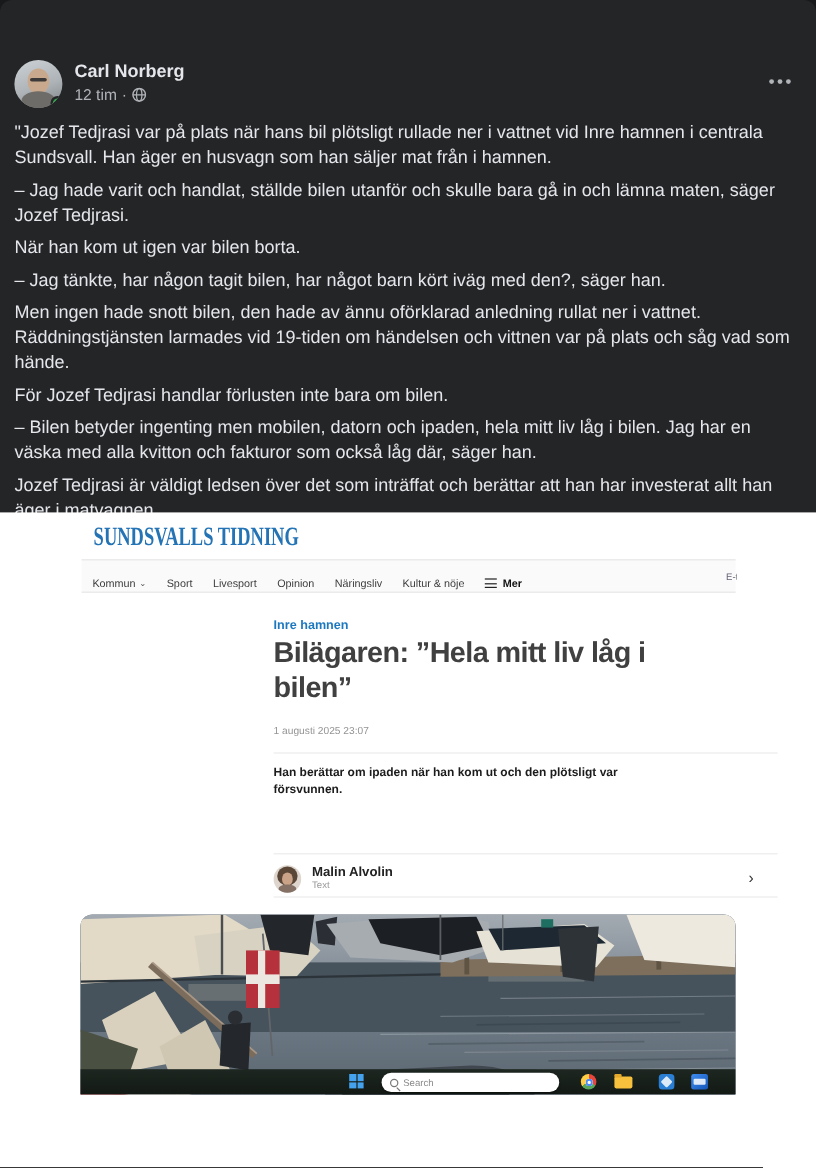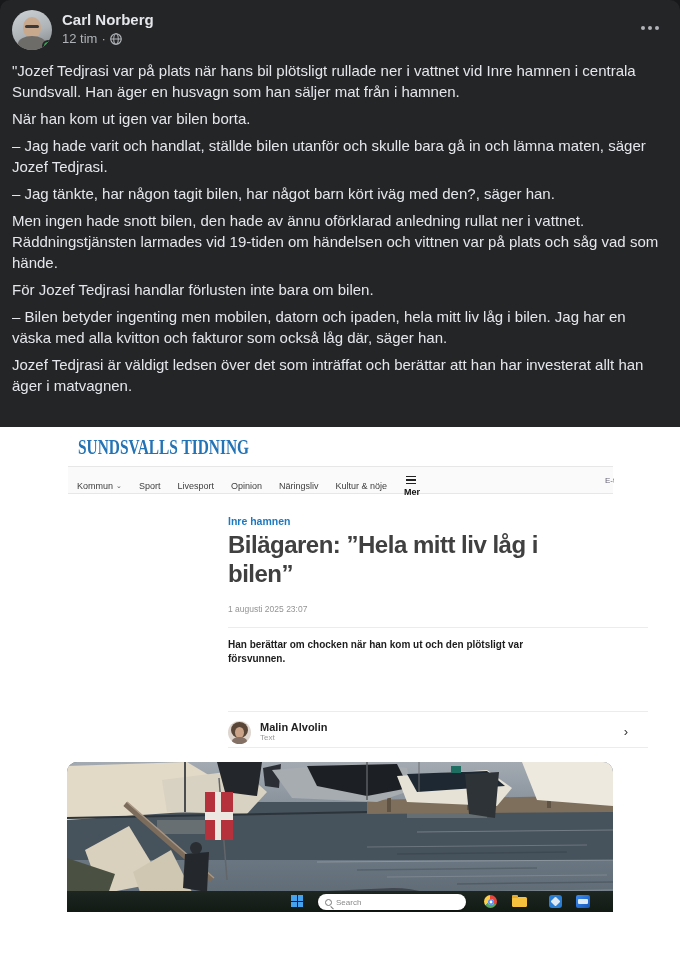--- a/index.html
+++ b/index.html
@@ -2,21 +2,21 @@
 <html><head>
 <meta charset="utf-8">
 <style>
   html,body{margin:0;padding:0;background:#0f1011;}
   *{box-sizing:border-box;}
   .stage{position:relative;width:680px;height:973px;background:#18191a;overflow:hidden;
          font-family:"Liberation Sans",sans-serif;}
   .card{position:absolute;inset:0;background:#242526;border-radius:10px 10px 0 0;overflow:hidden;}
 
   
-  .header{position:relative;padding:10px 16px 0 12px;display:flex;align-items:flex-start;}
+  .header{position:relative;padding:10px 16px 0 12px;display:flex;align-items:flex-start;margin-top:40px;}
   .avatar{position:relative;width:40px;height:40px;border-radius:50%;flex:0 0 auto;
           background:linear-gradient(160deg,#cdd2d6 0%,#aeb3b7 55%,#7e8387 100%);overflow:hidden;}
   .avatar .face{position:absolute;left:11px;top:7px;width:18px;height:21px;border-radius:50% 50% 46% 46%;
           background:#c9a98d;}
   .avatar .glasses{position:absolute;left:13px;top:15px;width:14px;height:3px;background:#3c3a38;border-radius:2px;}
   .avatar .body{position:absolute;left:6px;top:26px;width:28px;height:16px;border-radius:50% 50% 0 0;background:#6e6c68;}
   .online{position:absolute;right:-2px;bottom:-2px;width:12px;height:12px;border-radius:50%;
           background:#31a24c;border:2px solid #242526;}
   .hmeta{margin-left:10px;}
   .author{color:#e4e6eb;font-size:15px;font-weight:700;line-height:19px;}
@@ -37,21 +37,21 @@
             font-size:22px;color:#2373b5;letter-spacing:0;transform:scaleX(0.70);transform-origin:left top;
             white-space:nowrap;}
   .navbar{position:absolute;left:0;right:0;top:39px;height:28px;background:#fafafa;
           border-top:1px solid #e7e7e7;border-bottom:1px solid #e7e7e7;
           display:flex;align-items:center;padding-left:9px;gap:17px;font-size:9px;color:#3d3d3d;}
   .navbar .item{white-space:nowrap;display:flex;align-items:center;gap:3px;margin-top:12px;}
   .chev-down{font-size:7px;color:#555;}
   .burger{display:inline-block;width:10px;height:8px;border-top:1.5px solid #222;border-bottom:1.5px solid #222;
           position:relative;margin-right:2px;}
   .burger::after{content:"";position:absolute;left:0;right:0;top:2.5px;height:1.5px;background:#222;}
-  .mer{font-weight:700;color:#111;flex-direction:column;}
+  .mer{font-weight:700;color:#111;}
   .etid{position:absolute;right:-1px;top:0;height:100%;display:flex;align-items:center;
         font-size:8px;color:#667;width:9px;overflow:hidden;white-space:nowrap;}
 
   .kicker{position:absolute;left:160px;top:88px;color:#1c79c0;font-size:10.5px;font-weight:700;}
   .headline{position:absolute;left:160px;top:103px;width:372px;color:#404040;
             font-size:24px;line-height:29px;font-weight:800;letter-spacing:-0.5px;}
   .published{position:absolute;left:160px;top:177px;font-size:8.5px;color:#949494;}
   .hr{position:absolute;left:160px;width:420px;height:1px;background:#ececec;}
   .hr.a{top:200px;} .hr.b{top:284px;} .hr.c{top:320px;}
   .preamble{position:absolute;left:160px;top:211px;width:332px;color:#1c1c1c;
@@ -125,22 +125,22 @@
       </div>
       <div class="more">
         <i></i>
           <i></i>
           <i></i>
       </div>
     </div>
 
     <div class="post-text">
       <p>"Jozef Tedjrasi var på plats när hans bil plötsligt rullade ner i vattnet vid Inre hamnen i centrala Sundsvall. Han äger en husvagn som han säljer mat från i hamnen.</p>
+      <p>– Jag hade varit och handlat, ställde bilen utanför och skulle bara gå in och lämna maten, säger Jozef Tedjrasi.</p>
       <p>När han kom ut igen var bilen borta.</p>
-      <p>– Jag hade varit och handlat, ställde bilen utanför och skulle bara gå in och lämna maten, säger Jozef Tedjrasi.</p>
       <p>– Jag tänkte, har någon tagit bilen, har något barn kört iväg med den?, säger han.</p>
       <p>Men ingen hade snott bilen, den hade av ännu oförklarad anledning rullat ner i vattnet. Räddningstjänsten larmades vid 19-tiden om händelsen och vittnen var på plats och såg vad som hände.</p>
       <p>För Jozef Tedjrasi handlar förlusten inte bara om bilen.</p>
       <p>– Bilen betyder ingenting men mobilen, datorn och ipaden, hela mitt liv låg i bilen. Jag har en väska med alla kvitton och fakturor som också låg där, säger han.</p>
       <p>Jozef Tedjrasi är väldigt ledsen över det som inträffat och berättar att han har investerat allt han äger i matvagnen.</p>
     </div>
 
     <div class="attachment">
       <div class="site">
         <div class="masthead">SUNDSVALLS TIDNING</div>
@@ -161,21 +161,21 @@
           </span>
           <span class="etid">E-t</span>
         </div>
 
         <div class="kicker">Inre hamnen</div>
         <div class="headline">Bilägaren: ”Hela mitt liv låg i bilen”</div>
         <div class="published">1 augusti 2025 23:07</div>
 
         <div class="hr a"></div>
         <div class="preamble">
-          <p>Han berättar om chocken när han kom ut och den plötsligt var försvunnen.</p>
+          <p>Han berättar om ipaden när han kom ut och den plötsligt var försvunnen.</p>
         </div>
         <div class="hr b"></div>
 
         <div class="byline">
           <div class="b-avatar">
             <span class="hair"></span>
             <span class="face"></span>
             <span class="sh"></span>
           </div>
           <div class="b-text">

